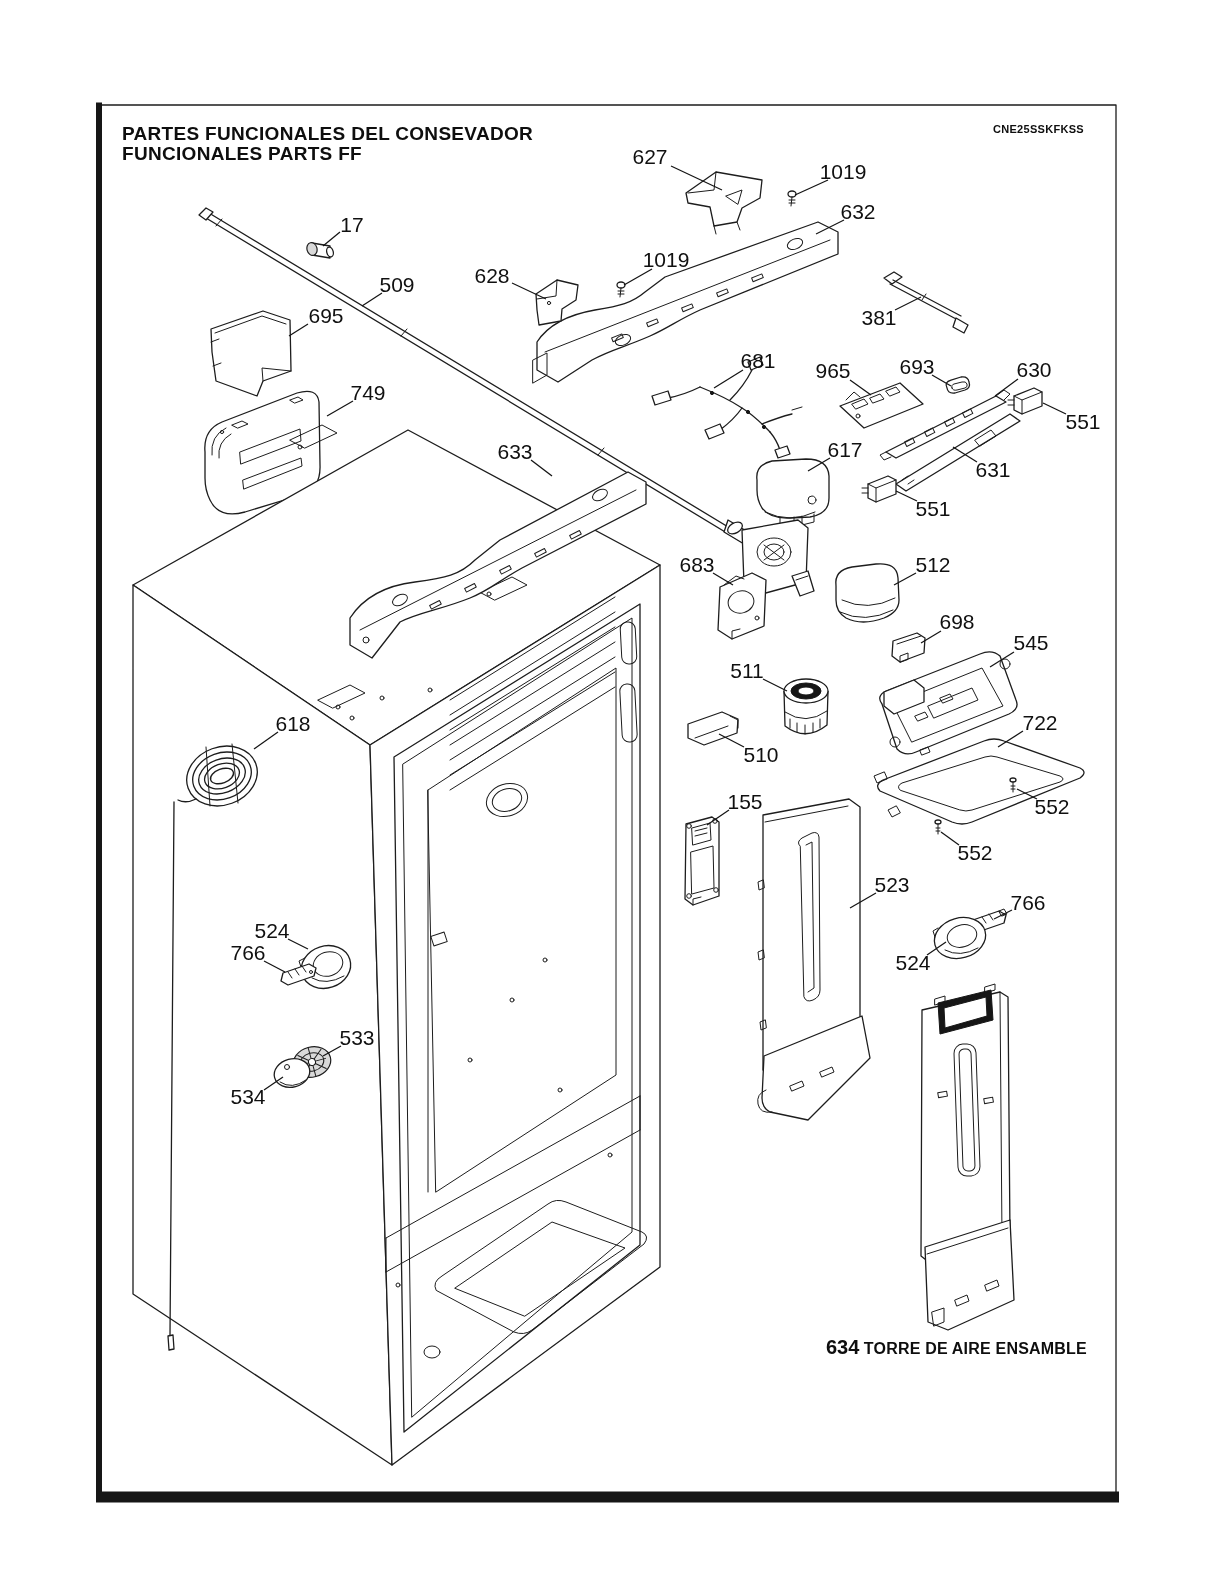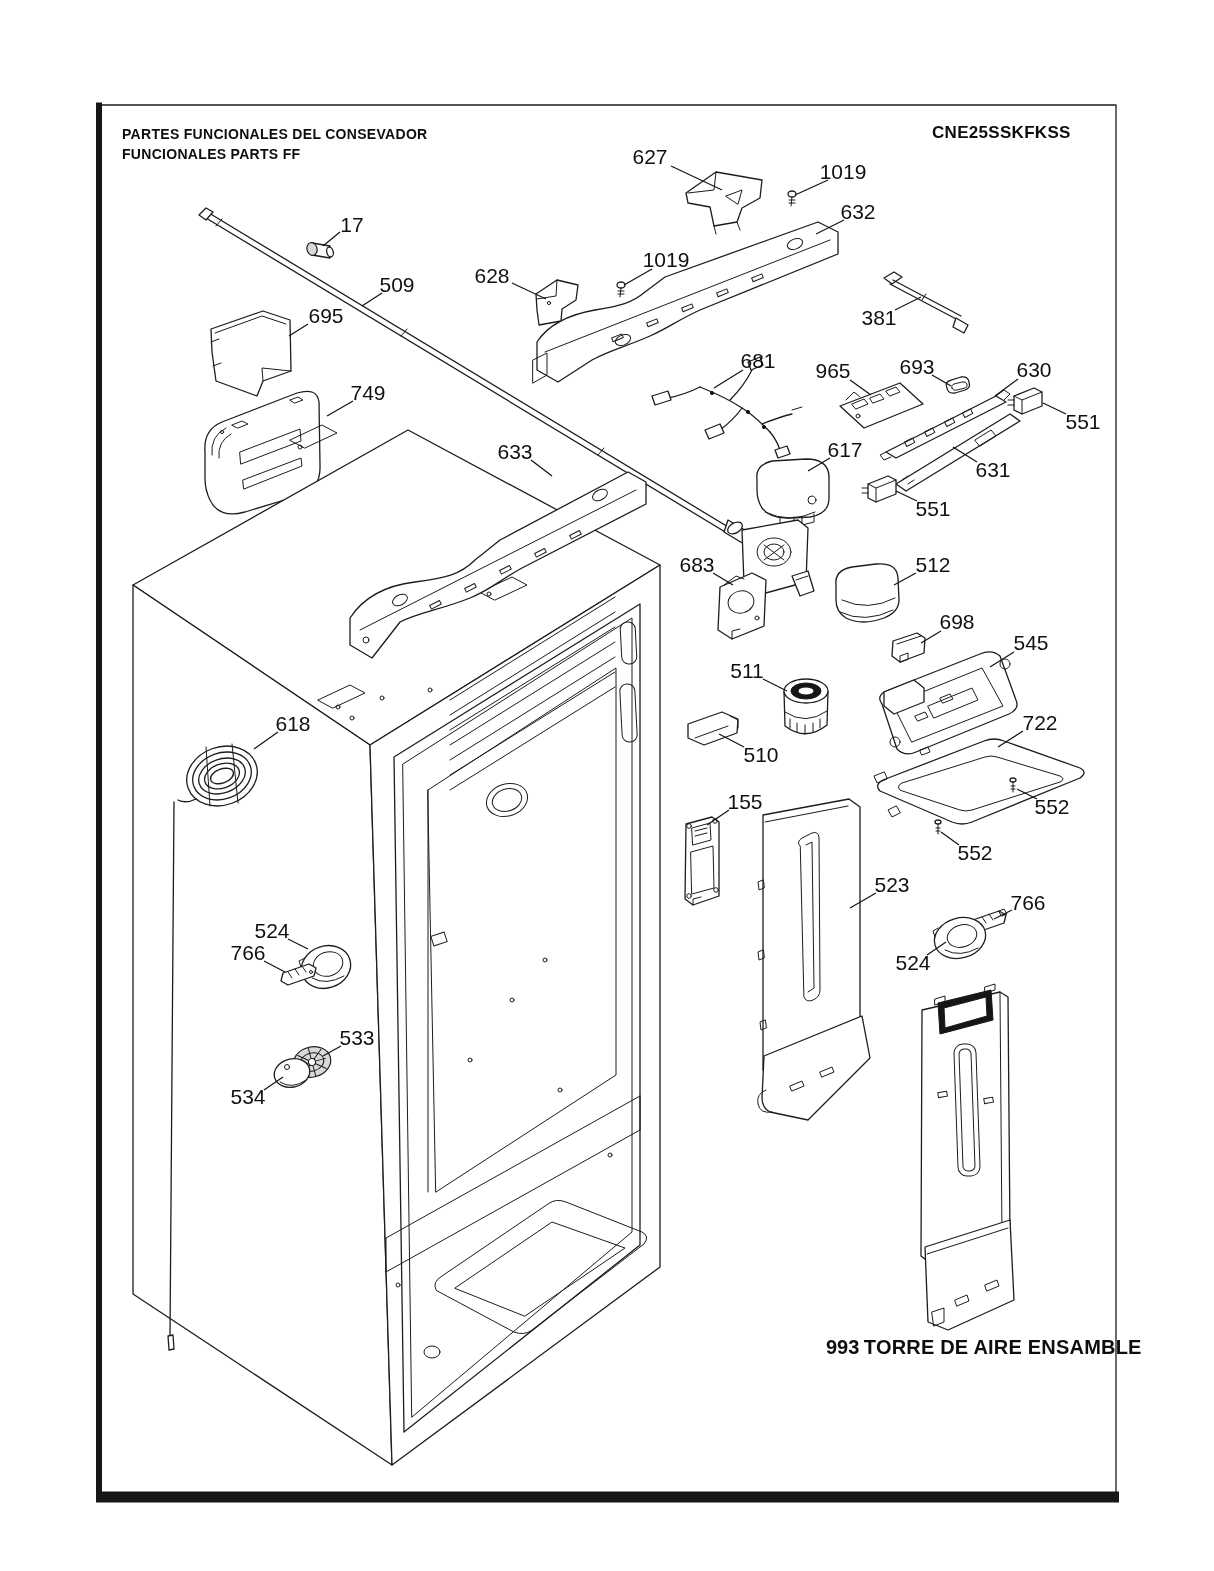--- a/index.html
+++ b/index.html
@@ -7,27 +7,27 @@
         font-family:"Liberation Sans",sans-serif;overflow:hidden;}
   #art{position:absolute;left:0;top:0;width:1214px;height:1571px;}
   .draw{fill:none;stroke:#1d1d1d;stroke-width:1.3;stroke-linecap:round;stroke-linejoin:round;}
   .solid{fill:#ffffff;stroke:#1d1d1d;stroke-width:1.3;stroke-linejoin:round;}
   .thin{fill:none;stroke:#1d1d1d;stroke-width:1;stroke-linecap:round;stroke-linejoin:round;}
   .dark{fill:#161616;stroke:#161616;}
   .grey{fill:#d9d9d9;stroke:#1d1d1d;stroke-width:1.2;}
   .leader{stroke:#141414;stroke-width:1.25;}
   .plabel{font-family:"Liberation Sans",sans-serif;font-size:21px;fill:#101010;
           text-anchor:middle;}
-  #title{position:absolute;left:122px;top:124px;font-size:14px;font-weight:bold;
+  #title{position:absolute;left:122px;top:124px;font-size:19px;font-weight:bold;
          line-height:20px;color:#0e0e0e;letter-spacing:.3px;}
-  #model{position:absolute;left:932px;top:123px;width:152px;text-align:left;
-         font-size:17px;font-weight:bold;color:#0e0e0e;letter-spacing:.3px;}
+  #model{position:absolute;left:932px;top:123px;width:152px;text-align:right;
+         font-size:11px;font-weight:bold;color:#0e0e0e;letter-spacing:.3px;}
   #caption{position:absolute;left:826px;top:1336px;color:#0e0e0e;white-space:nowrap;}
   #caption .num{font-size:20px;font-weight:bold;}
-  #caption .txt{font-size:20px;font-weight:bold;letter-spacing:.2px;}
+  #caption .txt{font-size:16px;font-weight:bold;letter-spacing:.2px;}
 </style>
 </head>
 <body>
 
 <div id="page">
   <svg id="art" viewBox="0 0 1214 1571" xmlns="http://www.w3.org/2000/svg">
 
     <g>
       <rect class="draw" x="99" y="105" width="1017" height="1394" stroke-width="4.5"></rect>
       <rect class="dark" x="96.5" y="1492" width="1022" height="10"></rect>
@@ -438,16 +438,16 @@
   </svg>
 
   <div id="title">
     <div>PARTES FUNCIONALES DEL CONSEVADOR</div>
     <div>FUNCIONALES PARTS FF</div>
   </div>
 
   <div id="model">CNE25SSKFKSS</div>
 
   <div id="caption">
-    <span class="num">993</span>
+    <span class="num">634</span>
     <span class="txt">TORRE DE AIRE ENSAMBLE</span>
   </div>
 </div>
 
 </body></html>

